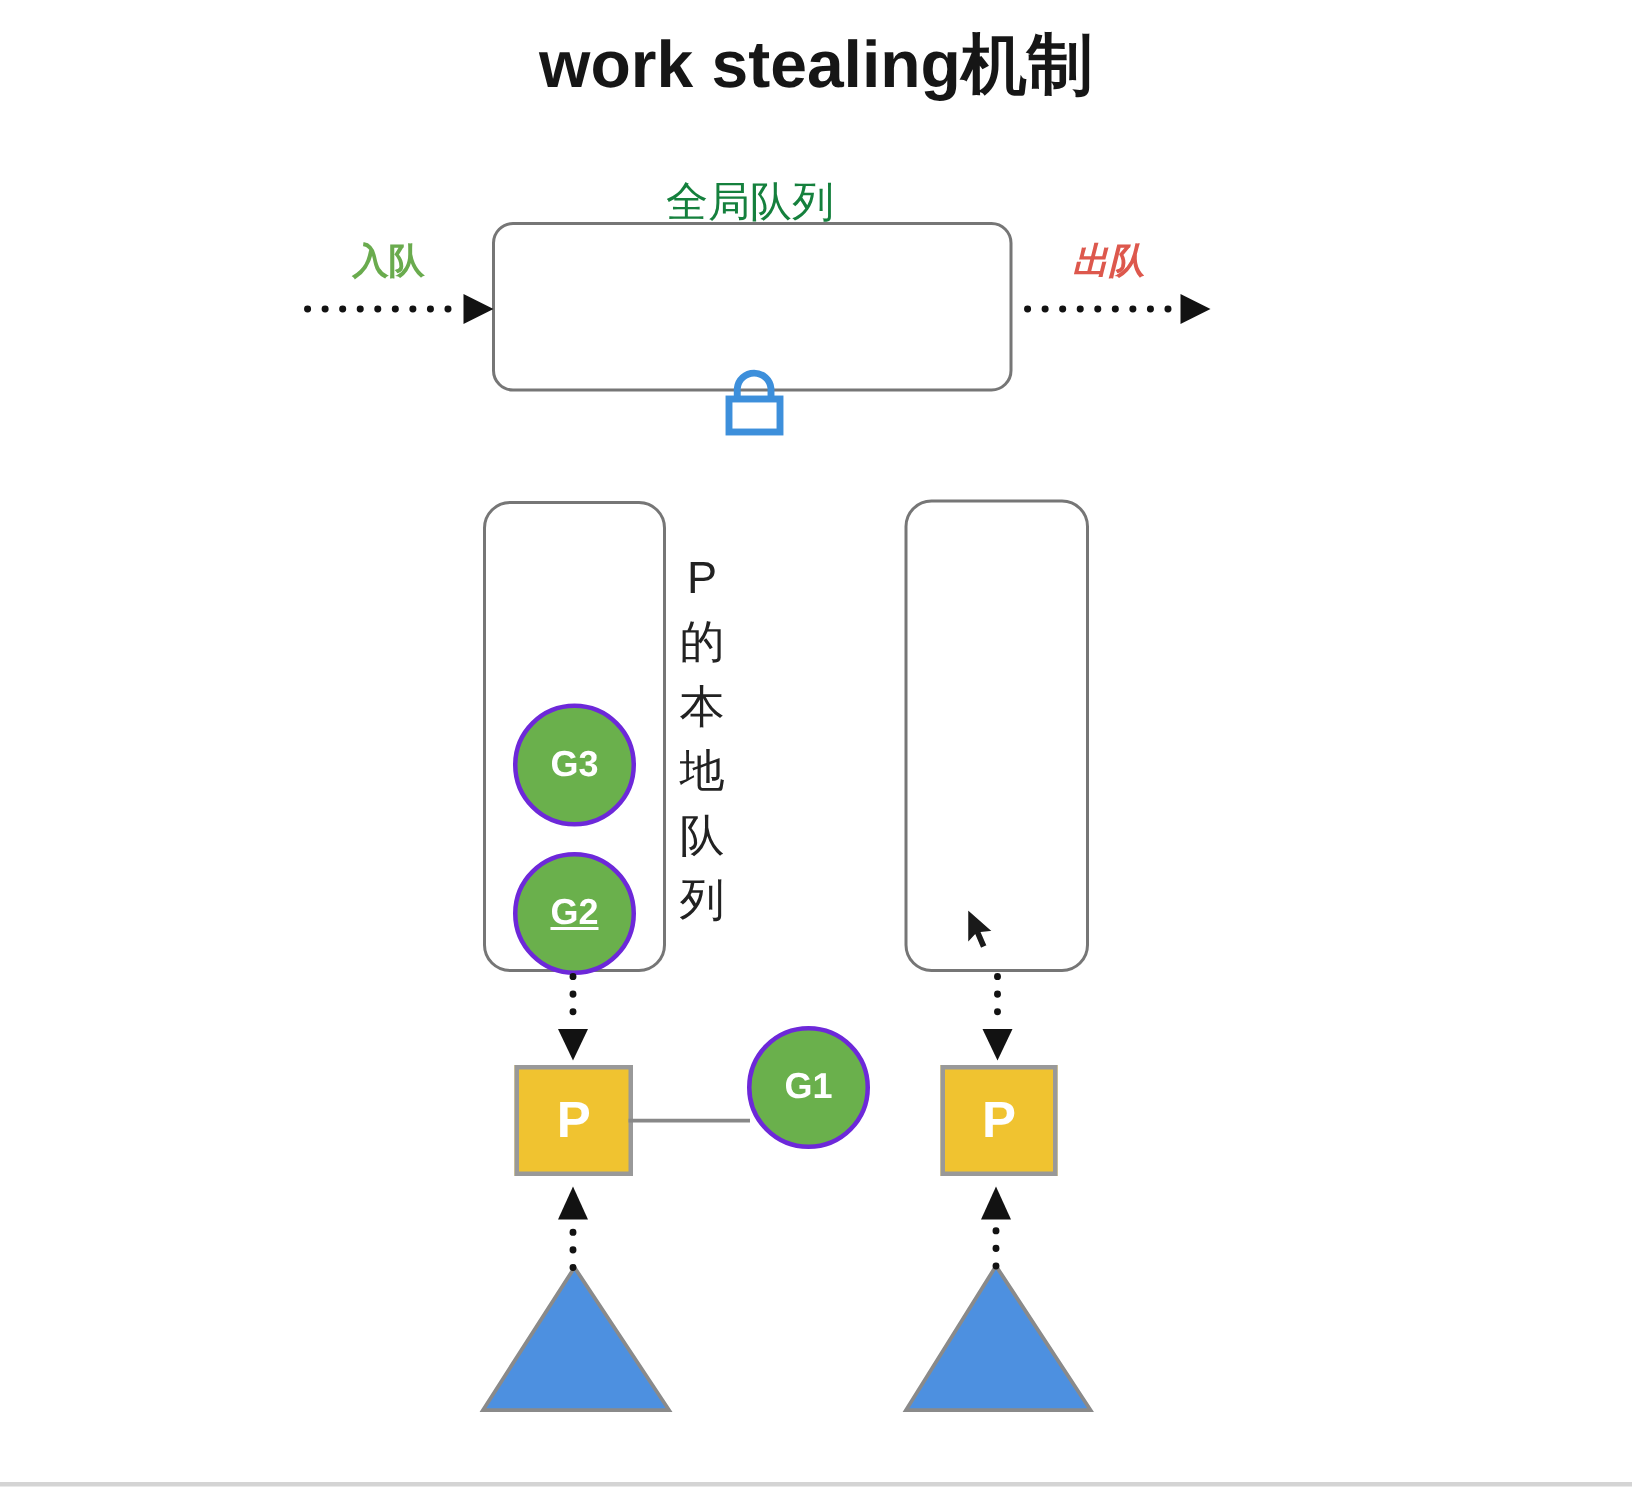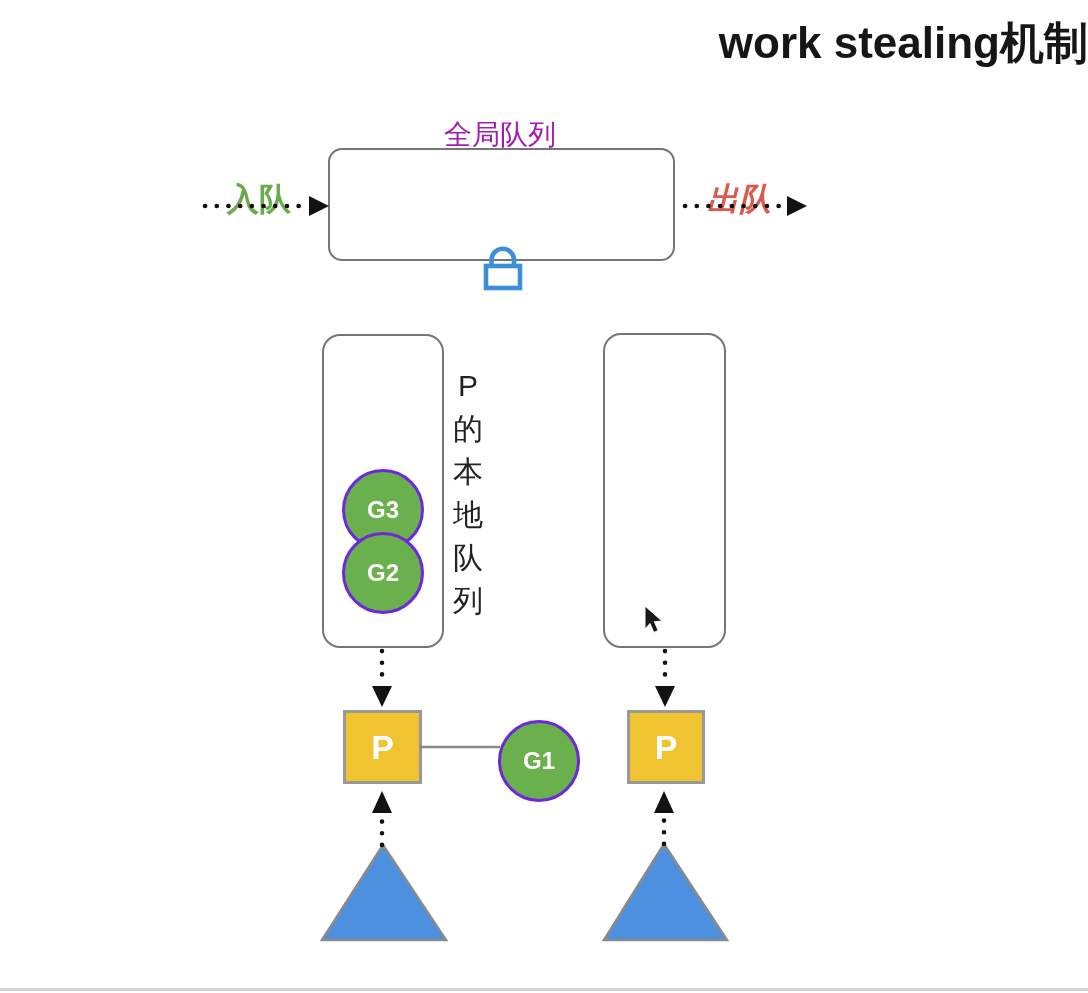--- a/index.html
+++ b/index.html
@@ -6,61 +6,61 @@
   #stage{
     position:relative;
     width:1088px;height:993px;
     background:#fff;
     overflow:hidden;
     font-family:"Liberation Sans", sans-serif;
   }
   .abs{position:absolute;}
   #title{
     top:14px;left:0;width:1088px;
-    text-align:right;
+    text-align:center;
     font-size:44px;font-weight:bold;
     color:#161616;
   }
   #gq-label{
     top:116px;left:390px;width:220px;
     text-align:center;
-    font-size:28px;color:#a21caf;
+    font-size:28px;color:#15803d;
   }
   .queue-rect{
     background:#fff;
     border:2px solid #767676;
   }
   #global-queue-rect{
     left:328px;top:148px;width:343px;height:109px;
     border-radius:14px;
   }
   #local-queue-left{
     left:322px;top:334px;width:118px;height:310px;
     border-radius:18px;
   }
   #local-queue-right{
     left:603px;top:333px;width:119px;height:311px;
     border-radius:18px;
   }
   .flow-label{
-    font-size:32px;font-weight:bold;
-    width:100px;text-align:center;margin-top:20px;
+    font-size:24px;font-weight:bold;
+    width:100px;text-align:center;
   }
   #enqueue-label{left:209px;top:158px;color:var(--enqueue-green);}
   #dequeue-label{left:689px;top:158px;color:var(--dequeue-red);font-style:italic;}
   .gcircle{
     width:76px;height:76px;border-radius:50%;
     background:var(--goroutine-green);
     border:3px solid #6d28d9;
     color:#fff;font-weight:bold;font-size:24px;
     display:flex;align-items:center;justify-content:center;
   }
   #g3-circle{left:342px;top:469px;}
-  #g2-circle{left:342px;top:532px;}
-  #g1-circle{left:498px;top:720px;}
+  #g2-circle{left:342px;top:568px;text-decoration:underline;}
+  #g1-circle{left:498px;top:684px;}
   .pbox{
     background:var(--processor-yellow);
     border:3px solid #999;
     color:#fff;font-weight:bold;font-size:34px;
     display:flex;align-items:center;justify-content:center;
   }
   #p-left{left:343px;top:710px;width:73px;height:68px;}
   #p-right{left:627px;top:710px;width:72px;height:68px;}
   .vchar{
     left:450px;width:36px;height:36px;

